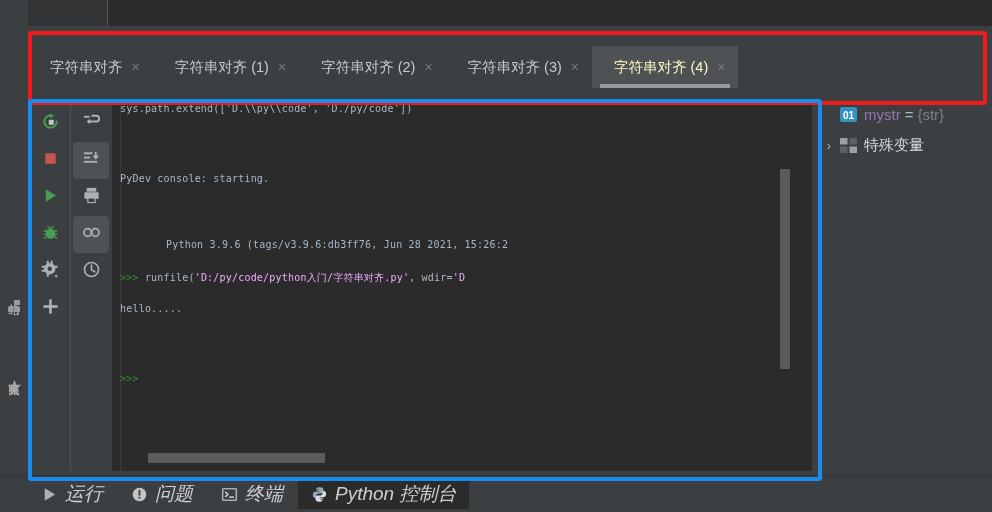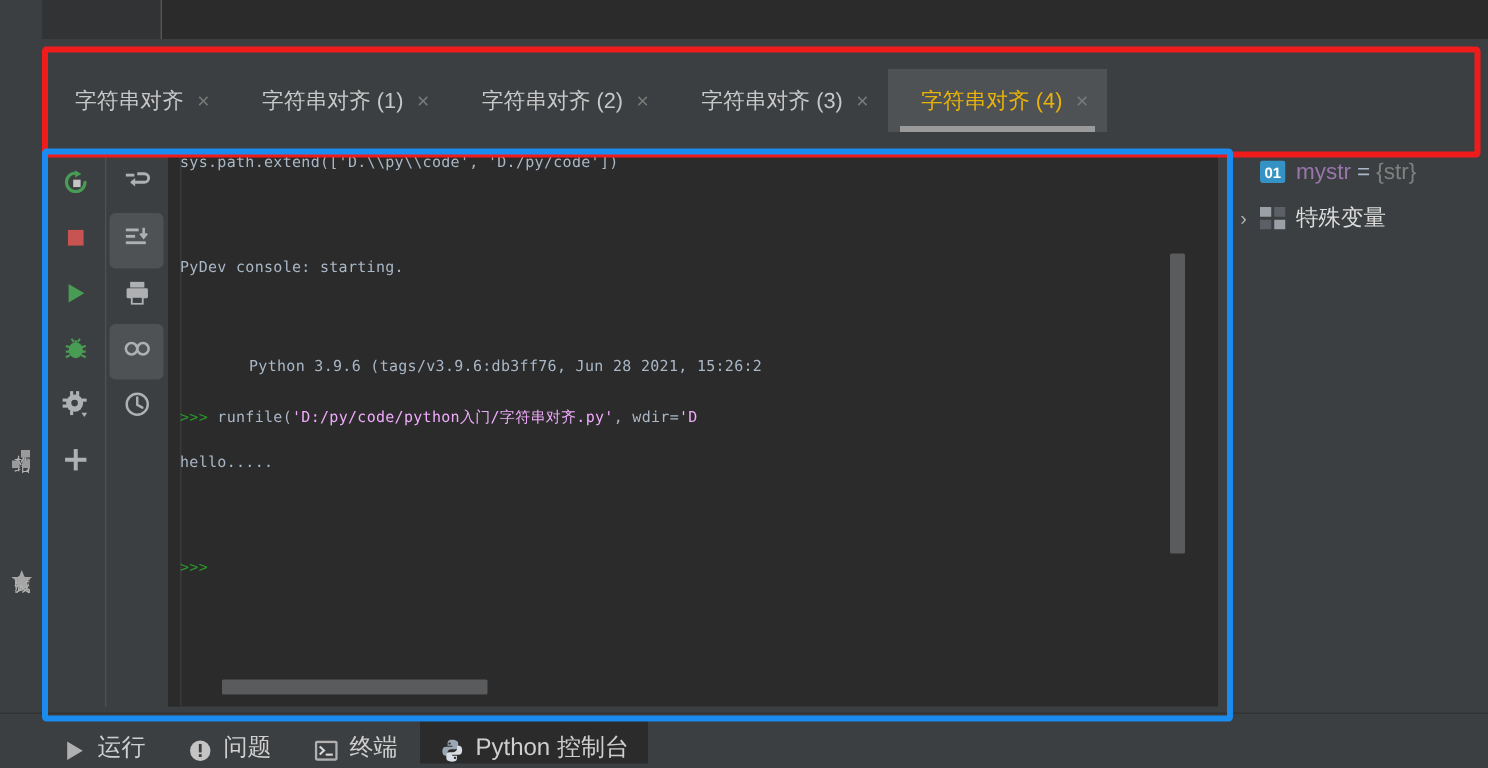--- a/index.html
+++ b/index.html
@@ -28,21 +28,21 @@
   .rail-ico{width:14px;height:14px;margin-top:4px;display:block;}
 
   
   .tabbar{position:absolute;left:28px;top:34px;width:964px;height:62px;background:#3c3f41;}
   .tabs-row{position:absolute;left:0;top:12px;height:50px;width:888px;display:flex;align-items:flex-start;}
   .tab{position:relative;height:42px;display:flex;align-items:center;
        padding:0 13px 0 22px;color:#bbbbbb;font-size:14.5px;white-space:nowrap;cursor:default;}
   .tab .tlabel{color:#c8c8c8;}
   .tab .tclose{margin-left:9px;color:#7a7a7a;font-size:14px;line-height:1;}
   .tab.active{background:#4e5254;}
-  .tab.active .tlabel{color:#eab308;}
+  .tab.active .tlabel{color:#fef9c3;}
   .tab .underbar{display:none;}
   .tab.active .underbar{display:block;position:absolute;left:8px;right:8px;bottom:0;height:4px;background:#9a9a9a;}
 
   
   .redbox{position:absolute;left:28px;top:31px;width:951px;height:66px;
           border:4px solid #f01c1c;border-radius:3px;pointer-events:none;z-index:40;}
 
   
   .bluebox{position:absolute;left:28px;top:99px;width:786px;height:374px;
            border:4px solid #1a8cf0;border-radius:3px;pointer-events:none;z-index:40;}
@@ -70,22 +70,22 @@
   .vchev{width:22px;text-align:center;color:#b0b0b0;font-size:13px;}
   .vico{width:17px;height:15px;margin-right:7px;display:inline-block;}
   .vname{color:#9876aa;}
   .veq{color:#a9b7c6;margin:0 4px;}
   .vtype{color:#808080;}
   .vlabel{color:#dcdcdc;}
 
   
   .statusbar{position:absolute;left:0;bottom:0;width:992px;height:36px;background:#3c3f41;}
   .sbrow{position:absolute;left:28px;top:0;height:36px;display:flex;align-items:center;}
-  .sbtn{height:30px;display:flex;align-items:flex-end;padding:0 13px;color:#c0a080;font-size:16px;
-        margin-right:2px;white-space:nowrap;}
+  .sbtn{height:30px;display:flex;align-items:center;padding:0 13px;color:#c0a080;font-size:19px;
+        margin-right:2px;white-space:nowrap;font-style:italic;}
   .sbtn .slab{color:#cfcfcf;}
   .sbtn.active{background:#2b2b2b;}
   .sico{width:17px;height:17px;margin-right:7px;display:inline-block;flex:0 0 auto;}
   .sbot-line{position:absolute;left:0;bottom:36px;width:992px;height:1px;background:#323232;}
 </style>
 </head>
 <body>
 
 <div id="root">
 

